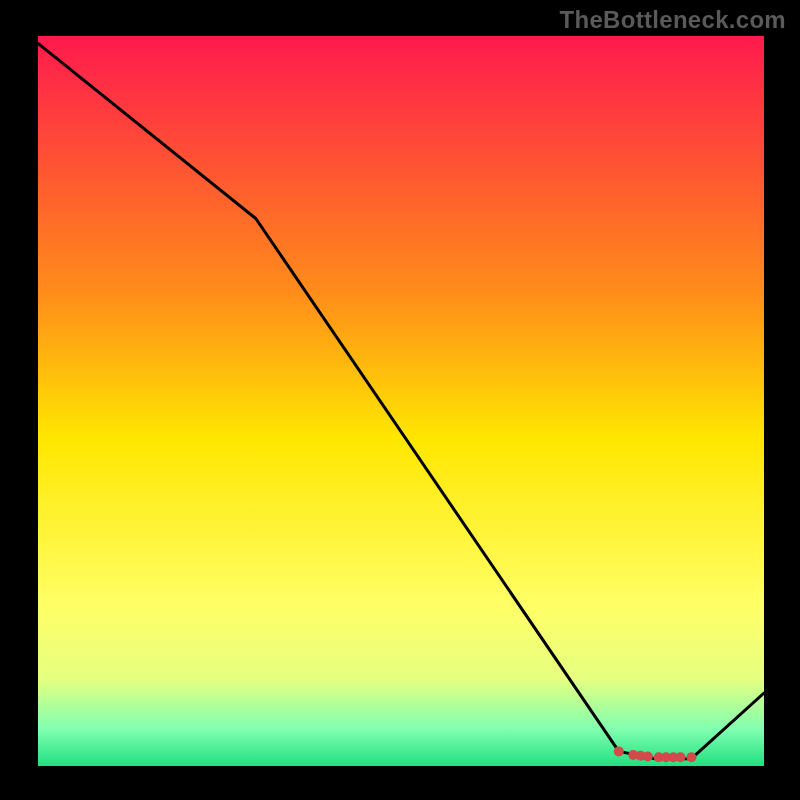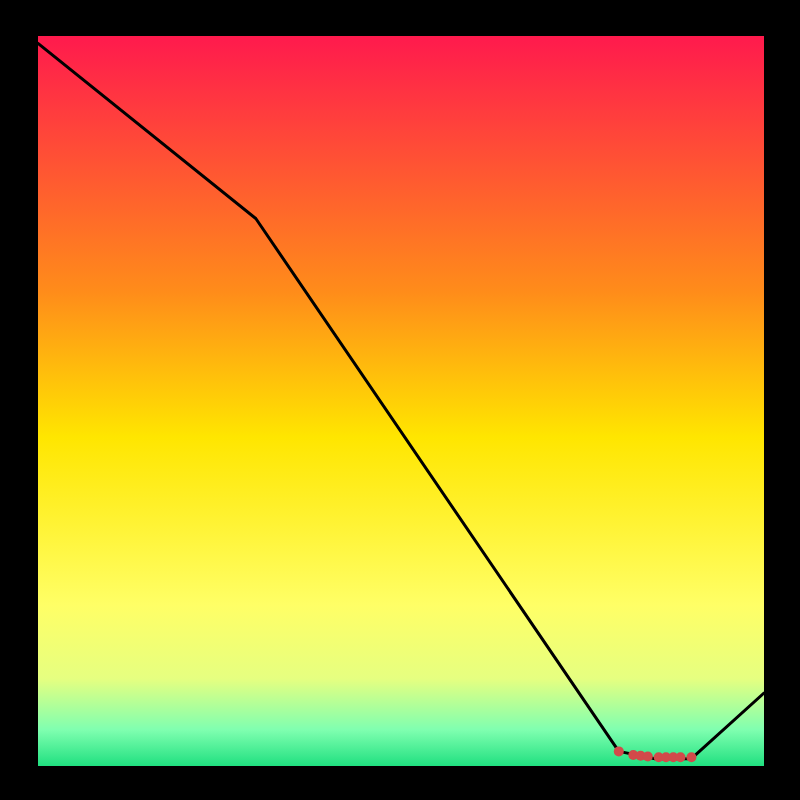--- a/index.html
+++ b/index.html
@@ -33,20 +33,21 @@
     top: 0;
     width: 800px;
     height: 800px;
     display: block;
   }
 </style>
 </head>
 <body>
 
 <div class="frame">
+  <div class="watermark">TheBottleneck.com</div>
   <svg class="plot" viewBox="0 0 800 800">
     <defs>
       <linearGradient id="bgGrad" x1="0" y1="0" x2="0" y2="1">
           <stop offset="0%" stop-color="#ff1a4d"></stop>
           <stop offset="35%" stop-color="#ff8c1a"></stop>
           <stop offset="55%" stop-color="#ffe600"></stop>
           <stop offset="78%" stop-color="#ffff66"></stop>
           <stop offset="88%" stop-color="#e6ff80"></stop>
           <stop offset="95%" stop-color="#80ffb0"></stop>
           <stop offset="100%" stop-color="#20e080"></stop>

